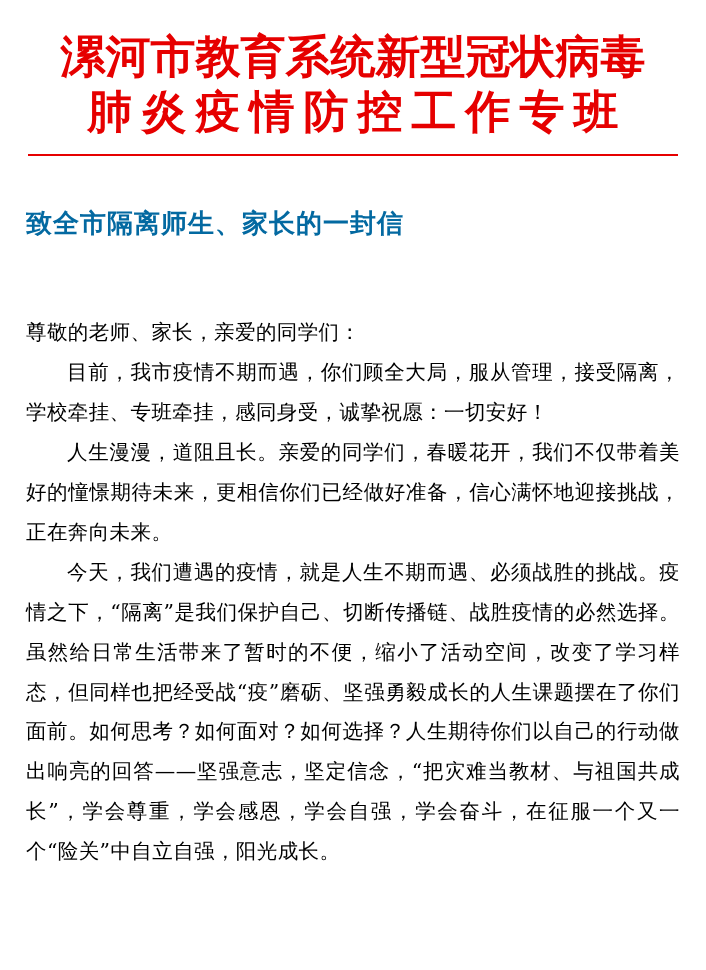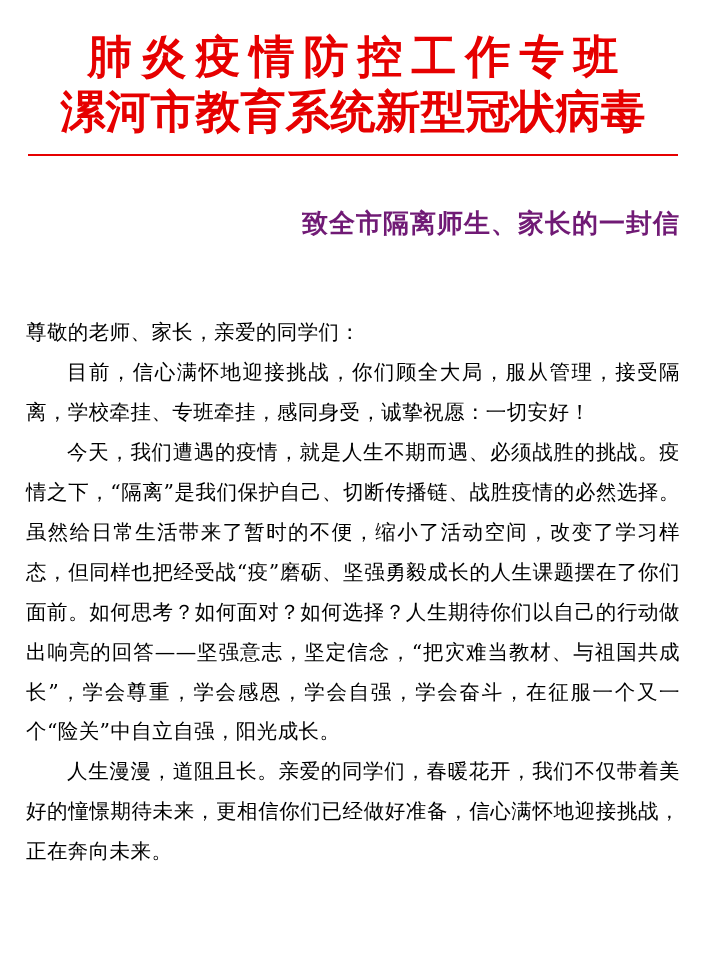--- a/index.html
+++ b/index.html
@@ -42,24 +42,24 @@
     font-size: 45px;
     padding-left: 9px;
   }
   .rule {
     border: none;
     border-top: 2px solid #e60000;
     margin: 14px 2px 0 2px;
     height: 0;
   }
   .doc-title {
-    text-align: right;
+    text-align: left;
     font-size: 26px;
     font-weight: bold;
-    color: #701a75;
+    color: #0369a1;
     letter-spacing: 1px;
     margin: 50px 0 14px 0;
     font-family: "DejaVu Serif", "Liberation Serif", serif;
   }
   .body-text {
     margin-top: 72px;
     font-size: 20.5px;
     color: #000000;
     line-height: 1.95;
     text-align: justify;
@@ -75,28 +75,28 @@
   .body-text p.salutation {
     text-indent: 0;
   }
 </style>
 </head>
 <body>
 
 <div class="page">
 
   <div class="letterhead">
+    <span class="lh-line line1">漯河市教育系统新型冠状病毒</span>
     <span class="lh-line line2">肺炎疫情防控工作专班</span>
-    <span class="lh-line line1">漯河市教育系统新型冠状病毒</span>
   </div>
 
   <hr class="rule">
 
   <div class="doc-title">致全市隔离师生、家长的一封信</div>
 
   <div class="body-text">
     <p class="salutation">尊敬的老师、家长，亲爱的同学们：</p>
-    <p class="indent">目前，信心满怀地迎接挑战，你们顾全大局，服从管理，接受隔离，学校牵挂、专班牵挂，感同身受，诚挚祝愿：一切安好！</p>
+    <p class="indent">目前，我市疫情不期而遇，你们顾全大局，服从管理，接受隔离，学校牵挂、专班牵挂，感同身受，诚挚祝愿：一切安好！</p>
+    <p class="indent">人生漫漫，道阻且长。亲爱的同学们，春暖花开，我们不仅带着美好的憧憬期待未来，更相信你们已经做好准备，信心满怀地迎接挑战，正在奔向未来。</p>
     <p class="indent">今天，我们遭遇的疫情，就是人生不期而遇、必须战胜的挑战。疫情之下，“隔离”是我们保护自己、切断传播链、战胜疫情的必然选择。虽然给日常生活带来了暂时的不便，缩小了活动空间，改变了学习样态，但同样也把经受战“疫”磨砺、坚强勇毅成长的人生课题摆在了你们面前。如何思考？如何面对？如何选择？人生期待你们以自己的行动做出响亮的回答——坚强意志，坚定信念，“把灾难当教材、与祖国共成长”，学会尊重，学会感恩，学会自强，学会奋斗，在征服一个又一个“险关”中自立自强，阳光成长。</p>
-    <p class="indent">人生漫漫，道阻且长。亲爱的同学们，春暖花开，我们不仅带着美好的憧憬期待未来，更相信你们已经做好准备，信心满怀地迎接挑战，正在奔向未来。</p>
   </div>
 
 </div>
 
 </body></html>

